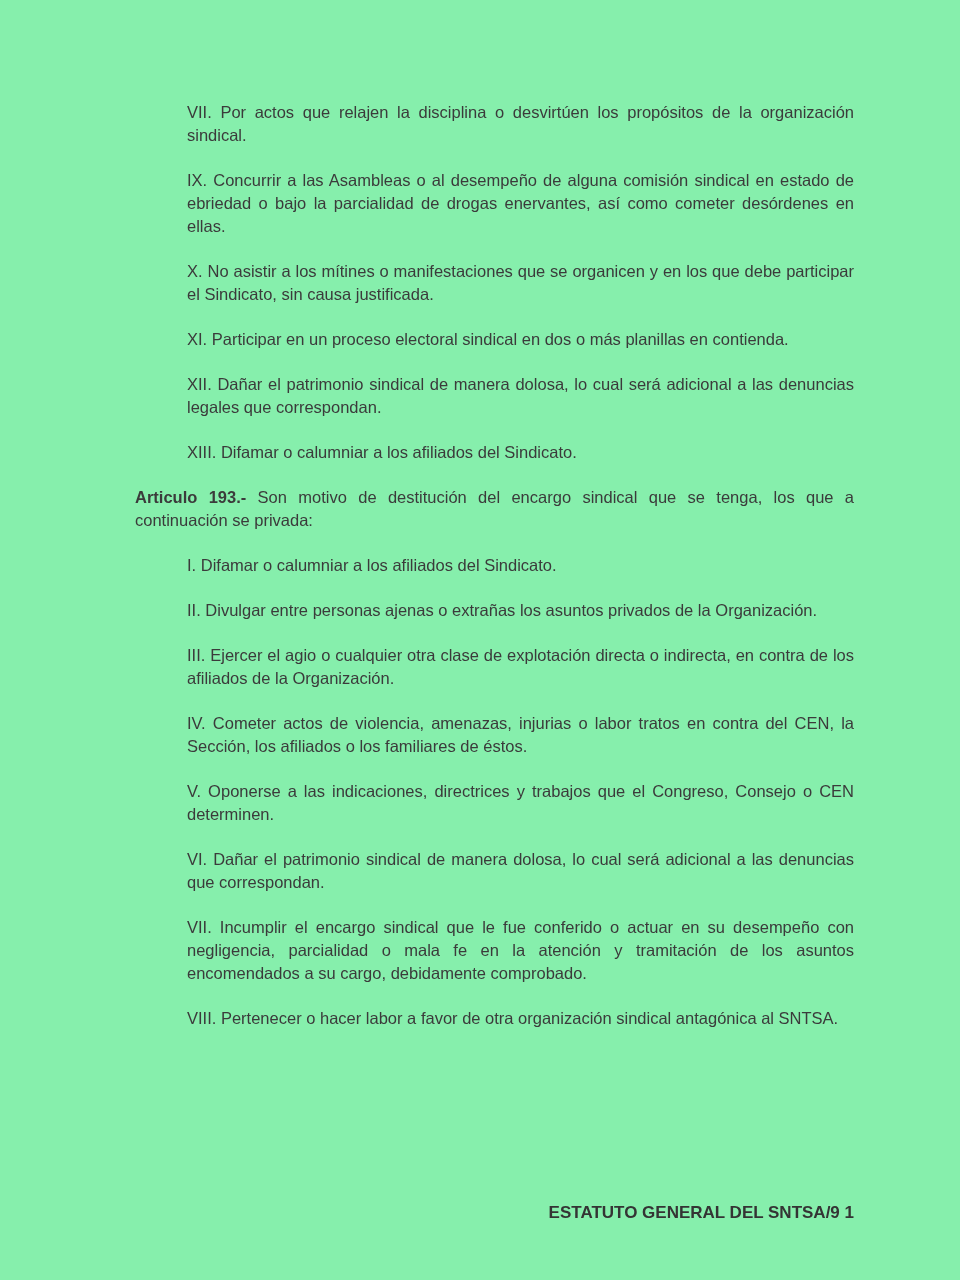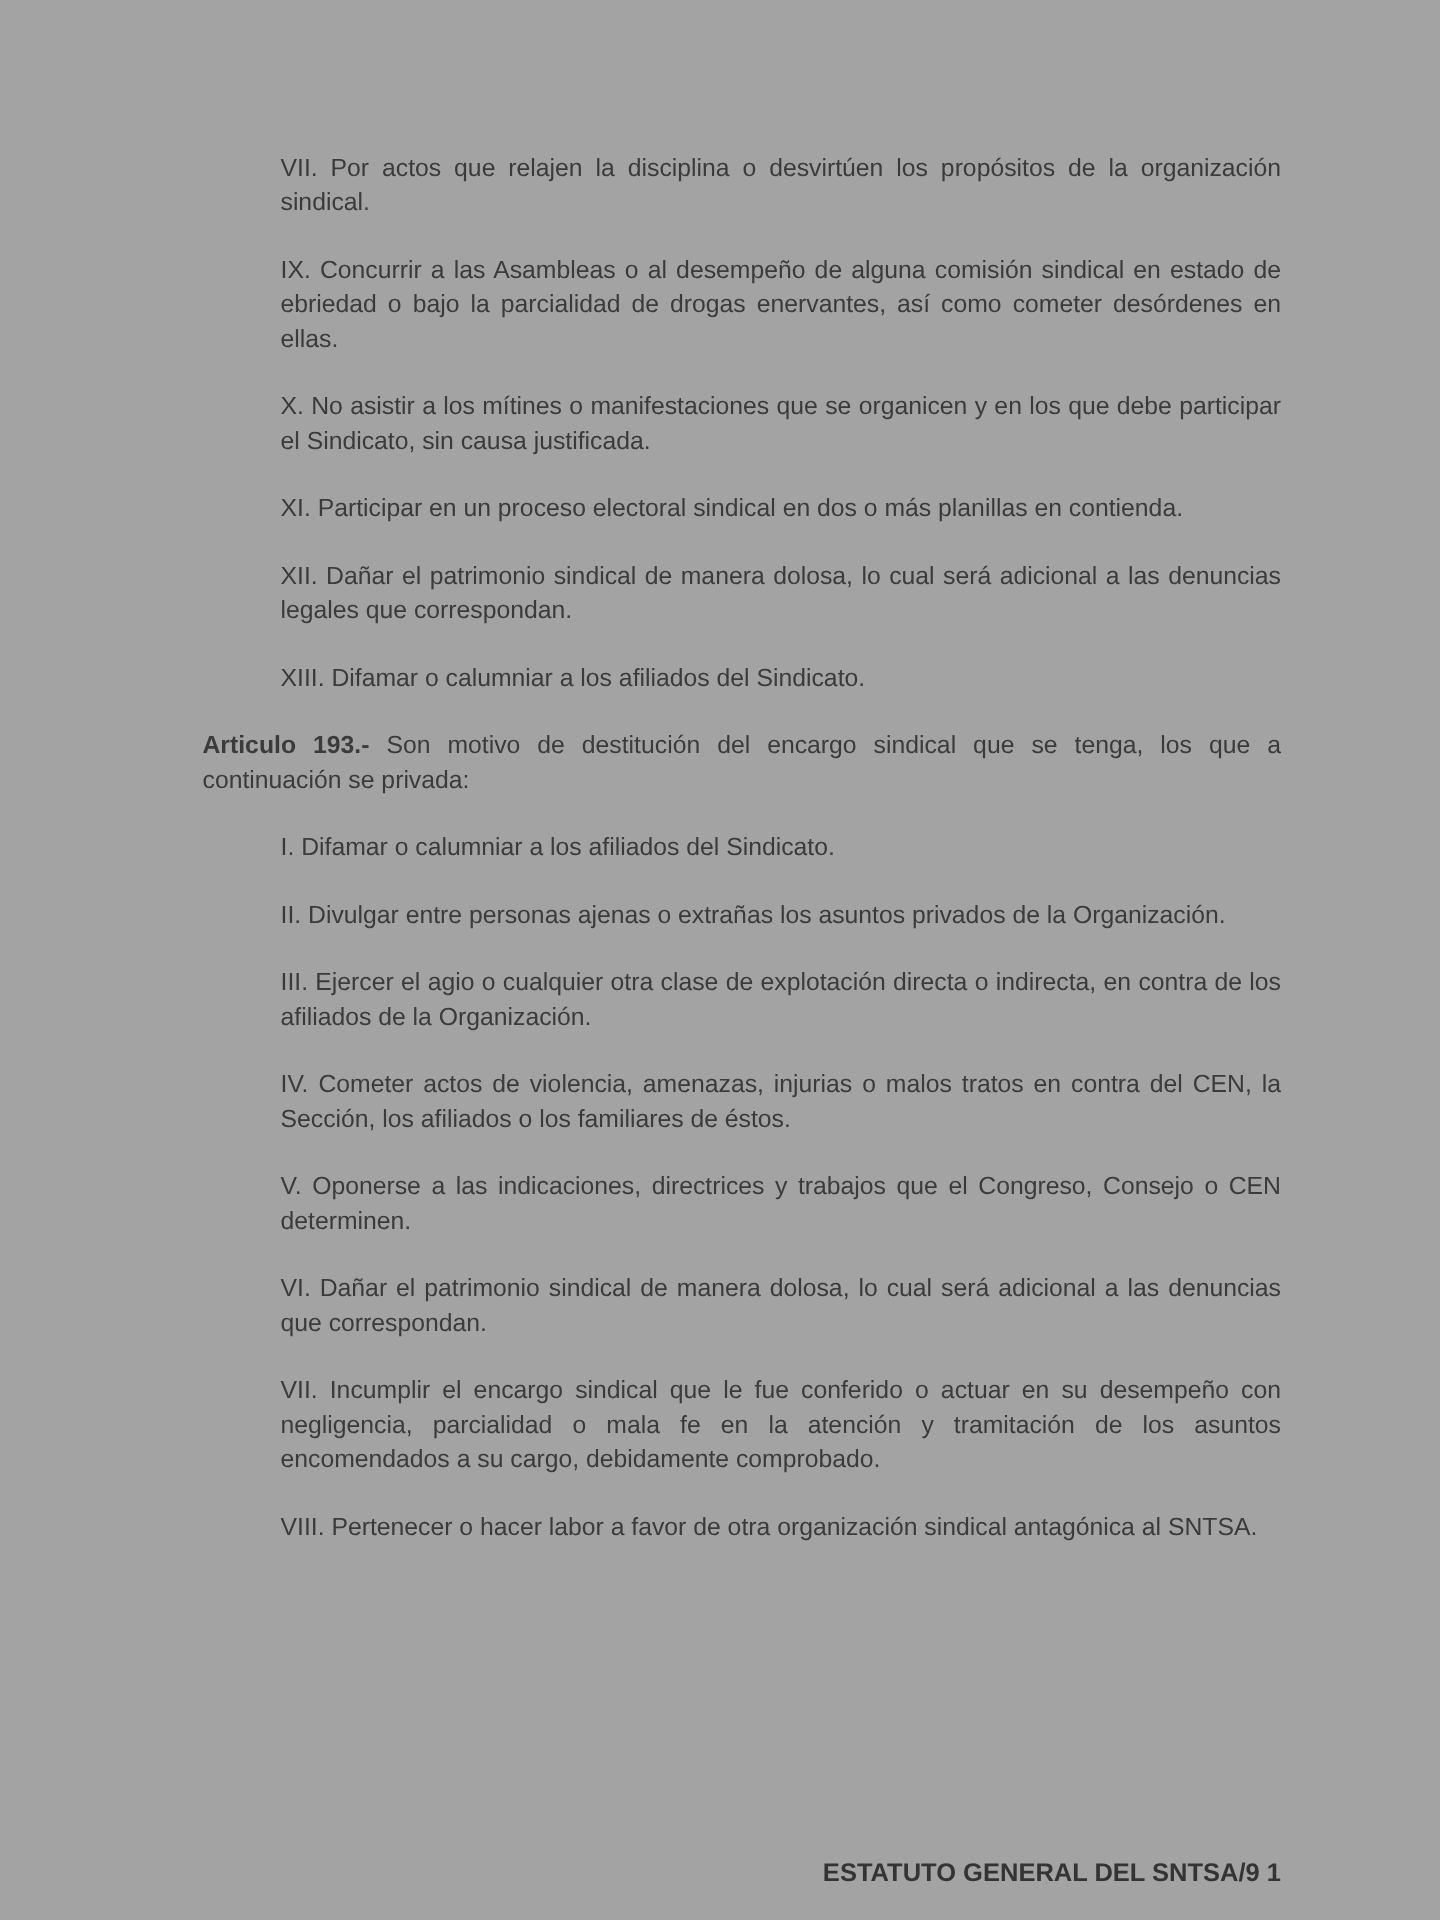--- a/index.html
+++ b/index.html
@@ -4,21 +4,21 @@
 <style>
   html, body {
     margin: 0;
     padding: 0;
     background: #ffffff;
   }
   .page {
     position: relative;
     width: 960px;
     height: 1280px;
-    background: #a3a3a3;
+    background: #86efac;
     overflow: hidden;
     font-family: "Liberation Sans", sans-serif;
     color: #3b3b3b;
     text-decoration: underline;
   }
   .content {
     position: absolute;
     left: 135px;
     top: 101px;
     width: 719px;
@@ -40,42 +40,41 @@
     font-weight: 700;
   }
   .footer {
     position: absolute;
     top: 1201px;
     right: 106px;
     font-size: 17px;
     line-height: 23px;
     font-weight: 700;
     color: #343434;
-    margin-top: 36px;
   }
 </style>
 </head>
 <body>
 
 <div class="page">
   <div class="content">
 
     <p class="para indent">VII. Por actos que relajen la disciplina o desvirtúen los propósitos de la organización sindical.</p>
     <p class="para indent">IX. Concurrir a las Asambleas o al desempeño de alguna comisión sindical en estado de ebriedad o bajo la parcialidad de drogas enervantes, así como cometer desórdenes en ellas.</p>
     <p class="para indent">X. No asistir a los mítines o manifestaciones que se organicen y en los que debe participar el Sindicato, sin causa justificada.</p>
     <p class="para indent">XI. Participar en un proceso electoral sindical en dos o más planillas en contienda.</p>
     <p class="para indent">XII. Dañar el patrimonio sindical de manera dolosa, lo cual será adicional a las denuncias legales que correspondan.</p>
     <p class="para indent">XIII. Difamar o calumniar a los afiliados del Sindicato.</p>
 
     <p class="para"><span class="lead">Articulo 193.-</span><span> Son motivo de destitución del encargo sindical que se tenga, los que a continuación se privada:</span></p>
 
     <p class="para indent">I. Difamar o calumniar a los afiliados del Sindicato.</p>
     <p class="para indent">II. Divulgar entre personas ajenas o extrañas los asuntos privados de la Organización.</p>
     <p class="para indent">III. Ejercer el agio o cualquier otra clase de explotación directa o indirecta, en contra de los afiliados de la Organización.</p>
-    <p class="para indent">IV. Cometer actos de violencia, amenazas, injurias o malos tratos en contra del CEN, la Sección, los afiliados o los familiares de éstos.</p>
+    <p class="para indent">IV. Cometer actos de violencia, amenazas, injurias o labor tratos en contra del CEN, la Sección, los afiliados o los familiares de éstos.</p>
     <p class="para indent">V. Oponerse a las indicaciones, directrices y trabajos que el Congreso, Consejo o CEN determinen.</p>
     <p class="para indent">VI. Dañar el patrimonio sindical de manera dolosa, lo cual será adicional a las denuncias que correspondan.</p>
     <p class="para indent">VII. Incumplir el encargo sindical que le fue conferido o actuar en su desempeño con negligencia, parcialidad o mala fe en la atención y tramitación de los asuntos encomendados a su cargo, debidamente comprobado.</p>
     <p class="para indent">VIII. Pertenecer o hacer labor a favor de otra organización sindical antagónica al SNTSA.</p>
 
   </div>
 
   <div class="footer">ESTATUTO GENERAL DEL SNTSA/9 1</div>
 </div>
 

